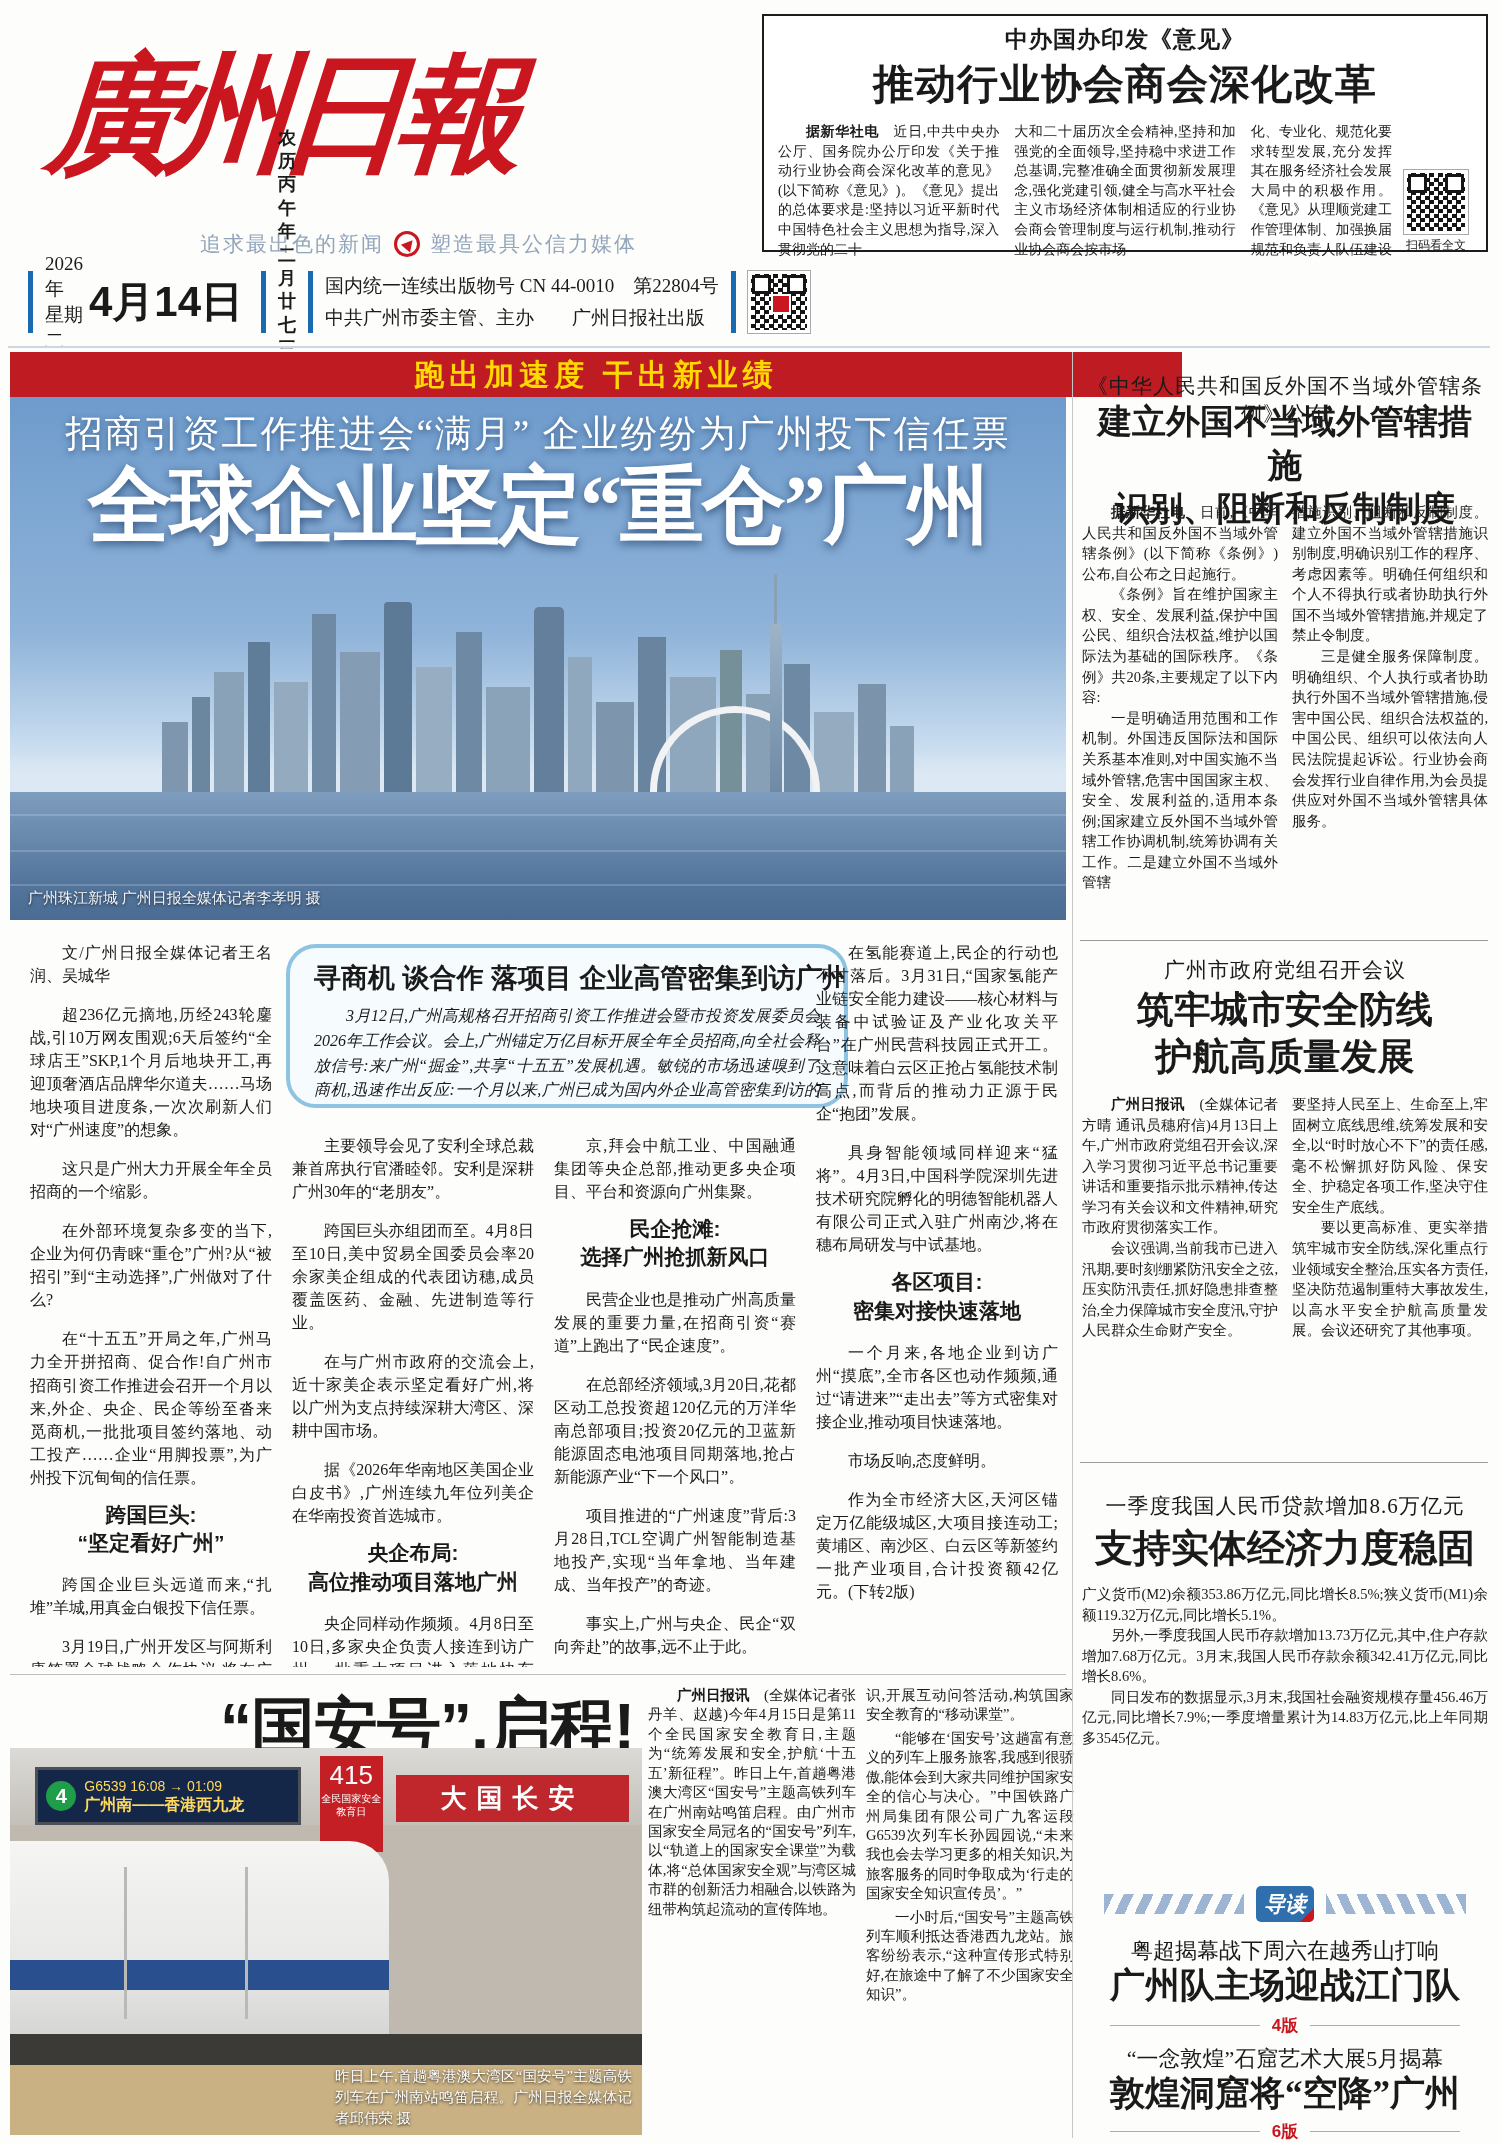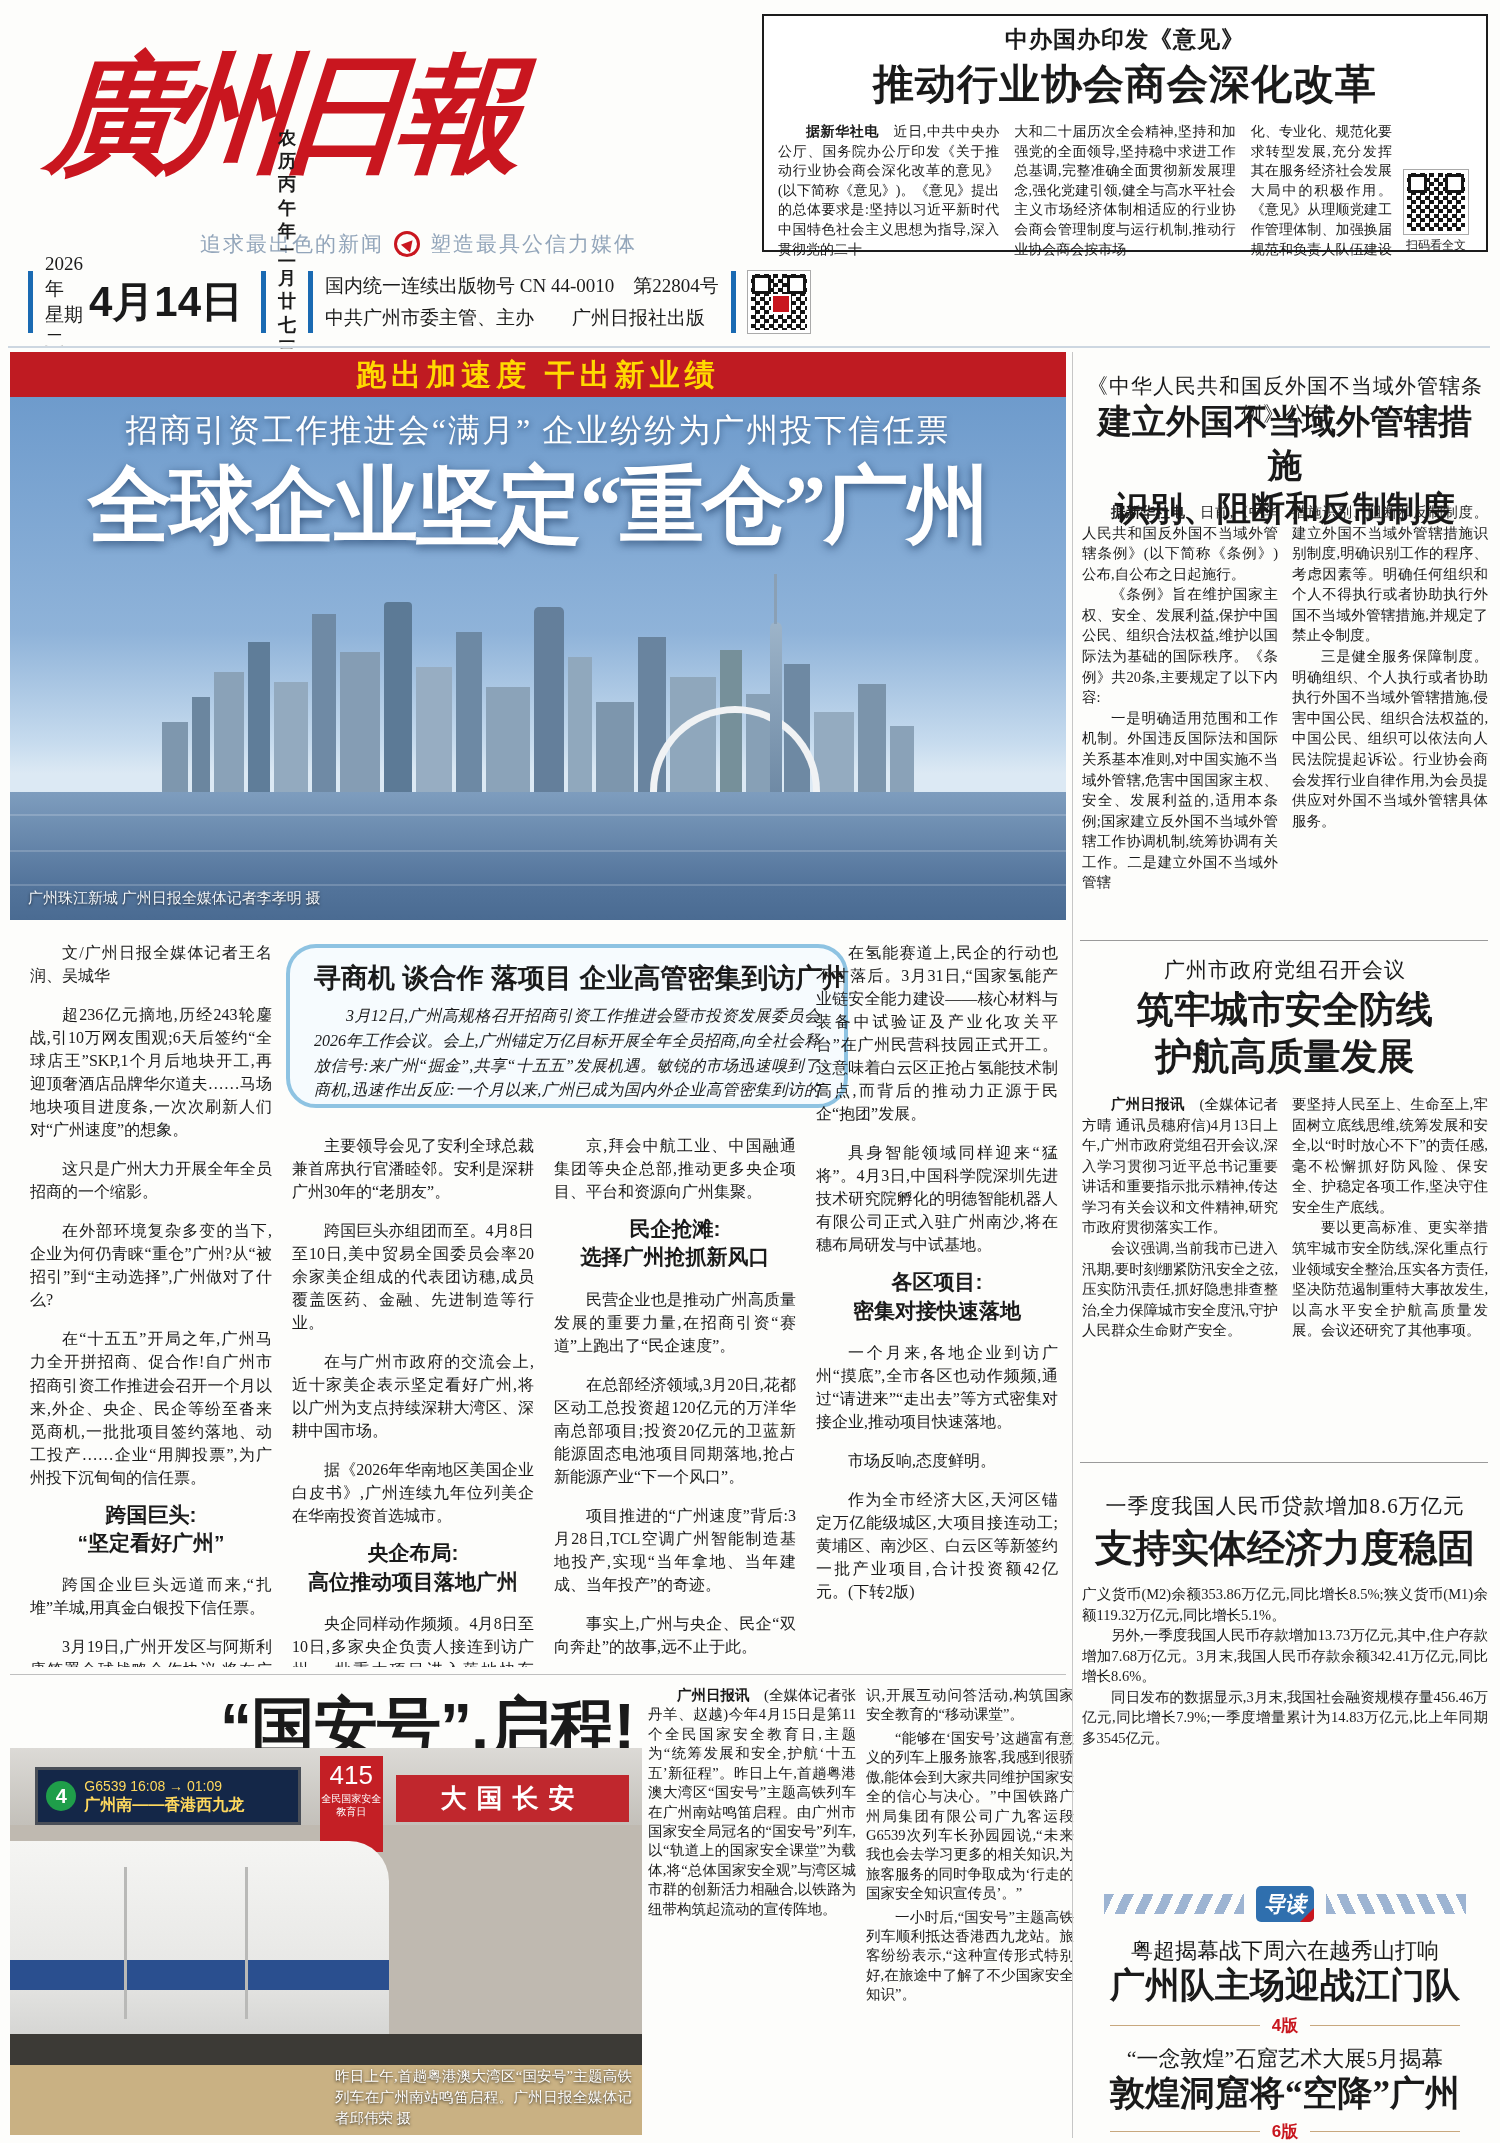--- a/index.html
+++ b/index.html
@@ -37,28 +37,28 @@
   .tr-headline{text-align:center;font-size:41px;font-weight:900;letter-spacing:1px;margin-top:2px;}
   .tr-cols{display:flex;gap:15px;margin-top:10px;}
   .tr-col{flex:1;font-size:14px;line-height:1.4;text-align:justify;overflow:hidden;height:138px;}
   .tr-col p{margin:0;text-indent:2em;}
   .tr-col b{font-weight:bold;}
   .tr-qr-block{float:right;width:72px;margin:48px 0 0 8px;text-align:center;}
   .qr-tr{width:64px;height:64px;margin:0 auto;}
   .tr-qr-label{font-size:12px;margin-top:3px;font-family:"Liberation Sans",sans-serif;}
 
   
-  .banner{position:absolute;left:10px;top:352px;width:1056px;height:45px;background:#bf1b22;
+  .banner{position:absolute;left:10px;top:352px;width:1172px;height:45px;background:#bf1b22;
     color:#ffd900;font-family:"Liberation Sans",sans-serif;font-weight:900;font-size:30px;
     text-align:center;line-height:45px;letter-spacing:5px;}
 
   
   .hero{position:absolute;left:10px;top:397px;width:1056px;height:523px;overflow:hidden;
     background:linear-gradient(#6e9bcc 0%, #8fb3d9 45%, #c6dbee 66%, #dce9f4 72%);}
-  .hero-kicker{position:absolute;top:12px;width:100%;text-align:center;color:#fff;font-size:32px;
+  .hero-kicker{position:absolute;top:12px;width:100%;text-align:center;color:#fff;font-size:37px;
     letter-spacing:2px;text-shadow:0 2px 6px rgba(20,50,90,.65);}
   .hero-headline{position:absolute;top:52px;width:100%;text-align:center;color:#fff;font-size:84px;
     font-weight:900;letter-spacing:-2px;text-shadow:0 3px 10px rgba(10,40,80,.65);white-space:nowrap;}
   .skyline{position:absolute;left:0;right:0;bottom:128px;height:200px;display:flex;align-items:flex-end;
     justify-content:center;gap:4px;}
   .skyline i{display:block;flex:none;}
   .ctower{position:absolute;bottom:128px;left:760px;width:12px;height:170px;
     background:linear-gradient(#9db4c9,#6f8aa5);border-radius:6px 6px 0 0;}
   .ctower i{position:absolute;left:4px;top:-48px;width:3px;height:50px;background:#8aa0b5;}
   .bridge{position:absolute;bottom:126px;left:640px;width:170px;height:88px;border:7px solid #f0f2f4;

